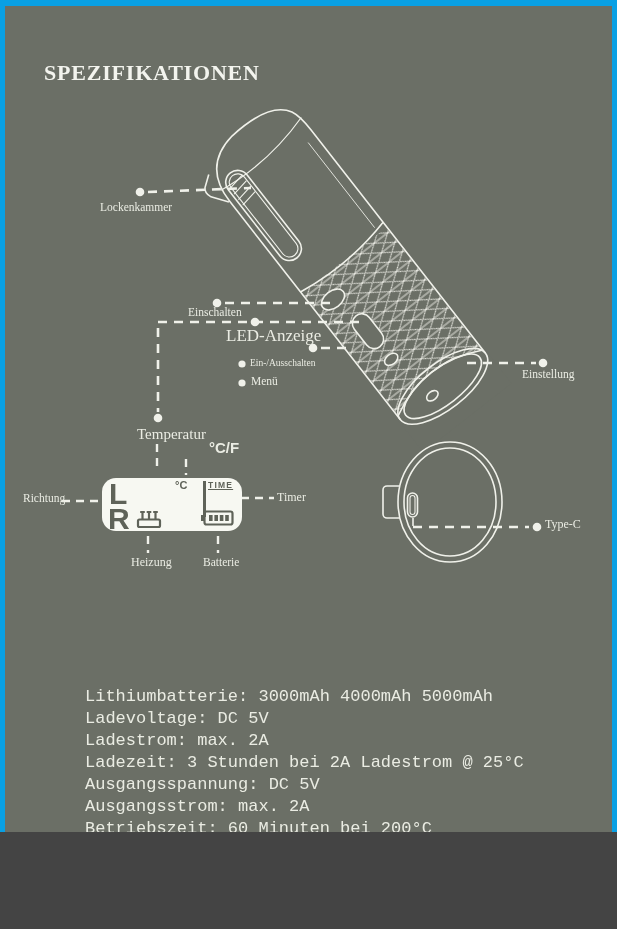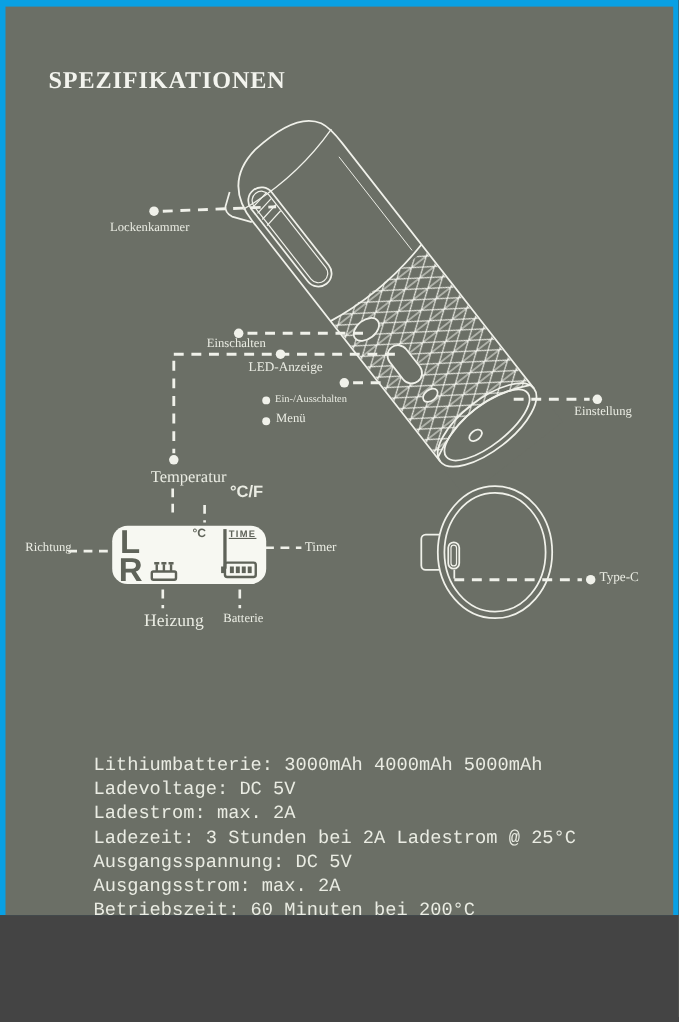--- a/index.html
+++ b/index.html
@@ -115,29 +115,29 @@
       <circle cx="313" cy="348" r="4.3"></circle>
       <circle cx="543" cy="363" r="4.3"></circle>
       <circle cx="537" cy="527" r="4.3"></circle>
       <circle cx="242" cy="364" r="3.6"></circle>
       <circle cx="242" cy="383" r="3.6"></circle>
     </g>
   </svg>
 
   <div class="lbl" style="left:100px;top:201px;font-size:11.5px;">Lockenkammer</div>
   <div class="lbl" style="left:188px;top:306px;font-size:11.5px;">Einschalten</div>
-  <div class="lbl" style="left:226px;top:327px;font-size:12px;">LED-Anzeige</div>
+  <div class="lbl" style="left:226px;top:327px;font-size:17px;">LED-Anzeige</div>
   <div class="lbl" style="left:250px;top:358px;font-size:9.5px;">Ein-/Ausschalten</div>
   <div class="lbl" style="left:251px;top:375px;font-size:11.5px;">Menü</div>
   <div class="lbl" style="left:522px;top:368px;font-size:11.5px;">Einstellung</div>
   <div class="lbl" style="left:137px;top:426px;font-size:15px;">Temperatur</div>
   <div class="lbl" style="left:170px;top:440px;font-size:15px;font-weight:bold;font-family:'Liberation Sans',sans-serif;margin-left:39px;">°C/F</div>
   <div class="lbl" style="left:23px;top:492px;font-size:11.5px;">Richtung</div>
   <div class="lbl" style="left:277px;top:491px;font-size:12px;">Timer</div>
-  <div class="lbl" style="left:131px;top:556px;font-size:16px;">Heizung</div>
+  <div class="lbl" style="left:131px;top:556px;font-size:12px;">Heizung</div>
   <div class="lbl" style="left:203px;top:556px;font-size:11.5px;">Batterie</div>
   <div class="lbl" style="left:545px;top:518px;font-size:12px;">Type-C</div>
 
   <div id="panel">
     <span id="lr-l" class="big">L</span>
     <span id="lr-r" class="big">R</span>
     <span id="deg">°C</span>
     <div id="divider"></div>
     <span id="time">TIME</span>
     <svg id="heat-ic" width="29" height="21" viewBox="0 0 29 21">

